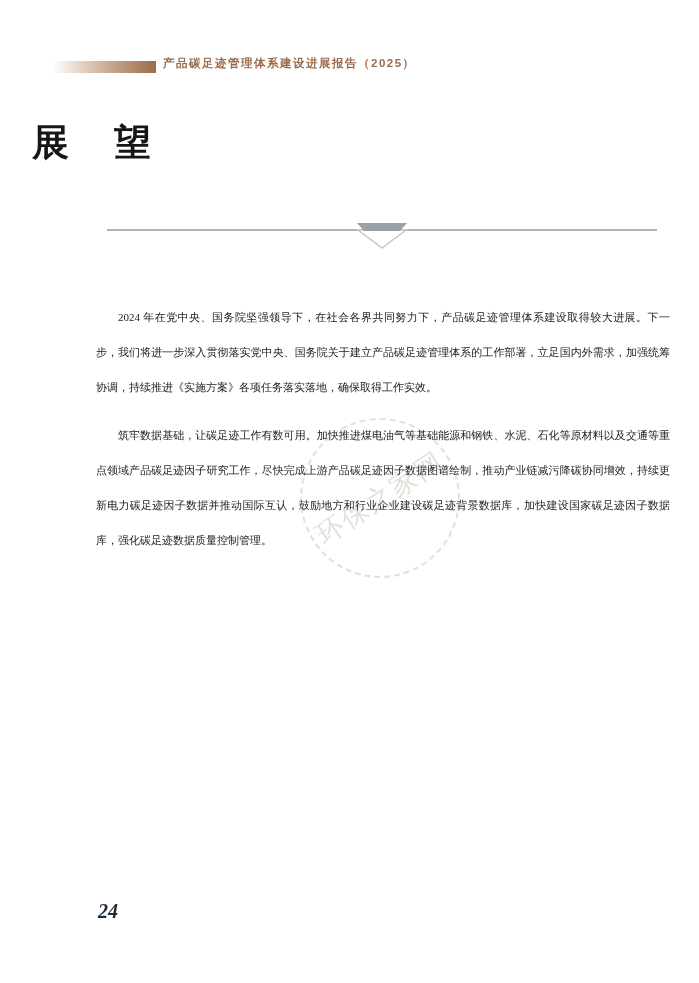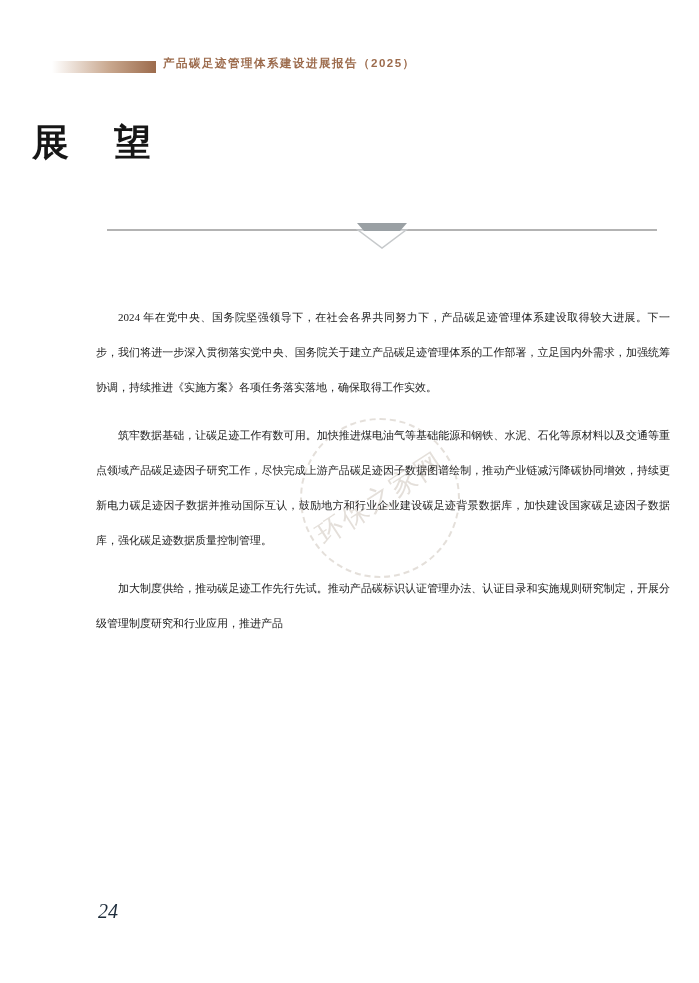--- a/index.html
+++ b/index.html
@@ -77,21 +77,21 @@
   .watermark-text{
     position:absolute;left:50%;top:50%;
     transform:translate(-50%,-50%) rotate(-33deg);
     font-size:27px;color:var(--watermark);
     white-space:nowrap;letter-spacing:2px;
     font-family:"Liberation Sans","DejaVu Sans",sans-serif;
   }
   
   .page-number{
     position:absolute;left:66px;top:900px;
-    font-size:20px;font-weight:normal;font-style:italic;
+    font-size:20px;font-weight:bold;font-style:italic;
     color:var(--page-number);
     font-family:"Liberation Serif","DejaVu Serif",serif;
   }
 </style>
 </head>
 <body>
 
 <div class="page">
 
   <div>
@@ -112,18 +112,17 @@
   </div>
 
   <div class="watermark">
     <div class="watermark-circle"></div>
     <div class="watermark-text">环保之家网</div>
   </div>
 
   <div class="body-text">
     <p>2024 年在党中央、国务院坚强领导下，在社会各界共同努力下，产品碳足迹管理体系建设取得较大进展。下一步，我们将进一步深入贯彻落实党中央、国务院关于建立产品碳足迹管理体系的工作部署，立足国内外需求，加强统筹协调，持续推进《实施方案》各项任务落实落地，确保取得工作实效。</p>
     <p>筑牢数据基础，让碳足迹工作有数可用。加快推进煤电油气等基础能源和钢铁、水泥、石化等原材料以及交通等重点领域产品碳足迹因子研究工作，尽快完成上游产品碳足迹因子数据图谱绘制，推动产业链减污降碳协同增效，持续更新电力碳足迹因子数据并推动国际互认，鼓励地方和行业企业建设碳足迹背景数据库，加快建设国家碳足迹因子数据库，强化碳足迹数据质量控制管理。</p>
-    <p>加大制度供给，推动碳足迹工作先行先试。推动产品碳标识认证管理办法、认证目录和实施规则研究制定，开展分级管理制度研究和行业应用，推进产品</p>
   </div>
 
   <div class="page-number">24</div>
 
 </div>
 
 </body></html>

